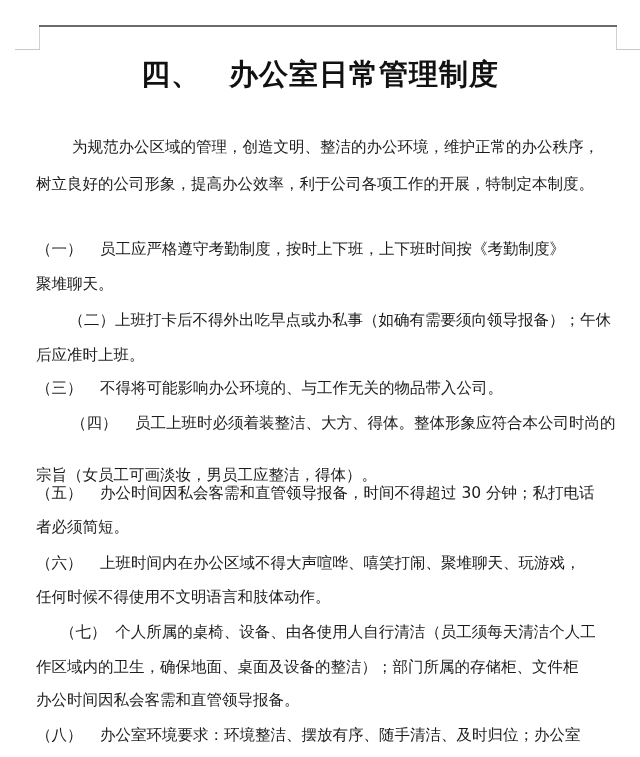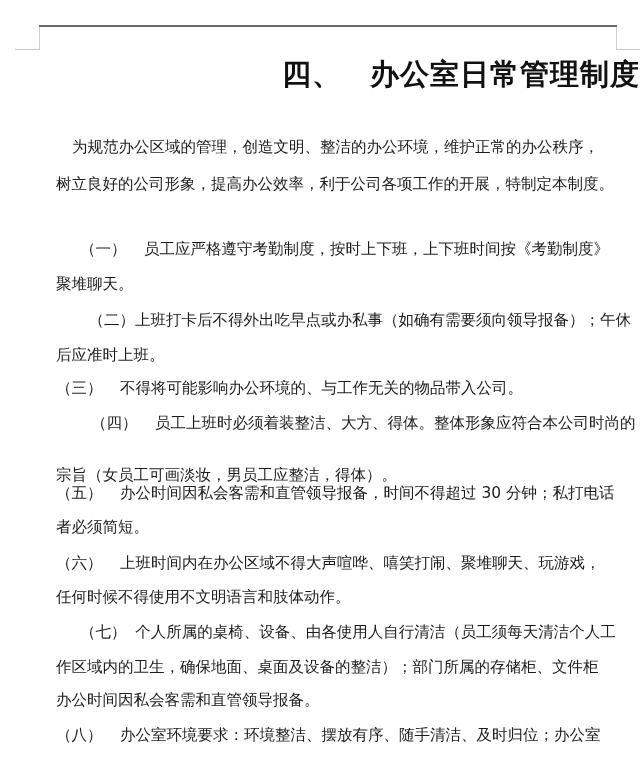--- a/index.html
+++ b/index.html
@@ -4,26 +4,26 @@
 <style>
   html, body { margin:0; padding:0; }
   body {
     width:640px; height:757px; background:#ffffff; position:relative; overflow:hidden;
     font-family:"DejaVu Sans", "Liberation Sans", sans-serif; color:#1a1a1a;
   }
   .top-rule { position:absolute; left:39px; top:25px; width:578px; height:2px; background:#6b6b6b; }
   .corner-v { position:absolute; top:27px; width:1px; height:23px; background:#d0d0d0; }
   .corner-h { position:absolute; top:49px; height:1px; width:25px; background:#c8c8c8; }
   .title {
-    position:absolute; left:0; top:55px; width:640px; text-align:right;
+    position:absolute; left:0; top:55px; width:640px; text-align:center;
     font-size:29px; font-weight:bold; letter-spacing:1px; color:#111;
   }
   .title .num { margin-right:28px; }
   .line {
-    position:absolute; left:56px; width:575px; font-size:15.5px; white-space:nowrap;
+    position:absolute; left:36px; width:575px; font-size:15.5px; white-space:nowrap;
     line-height:20px; color:#1c1c1c;
   }
   .indent { left:72px; }
   .item-no { display:inline-block; width:64px; }
 </style>
 </head>
 <body>
 
 <div class="top-rule"></div>
 <div class="corner-v" style="left:39px;"></div>
@@ -35,21 +35,21 @@
   <span class="num">四、</span><span>办公室日常管理制度</span>
 </div>
 
 <div>
   <div class="line indent" style="top:137px;">为规范办公区域的管理，创造文明、整洁的办公环境，维护正常的办公秩序，</div>
   <div class="line" style="top:174px;">树立良好的公司形象，提高办公效率，利于公司各项工作的开展，特制定本制度。</div>
 </div>
 
 <div>
   <div>
-    <div class="line" style="top:239px;margin-left:24px;"><span class="item-no">（一）</span><span>员工应严格遵守考勤制度，按时上下班，上下班时间按《考勤制度》</span></div>
+    <div class="line" style="top:239px;"><span class="item-no">（一）</span><span>员工应严格遵守考勤制度，按时上下班，上下班时间按《考勤制度》</span></div>
     <div class="line" style="top:274px;">聚堆聊天。</div>
   </div>
   <div>
     <div class="line" style="top:310px;text-align:right;"><span class="item-no">（二）</span><span>上班打卡后不得外出吃早点或办私事（如确有需要须向领导报备）；午休</span></div>
     <div class="line" style="top:345px;">后应准时上班。</div>
   </div>
   <div>
     <div class="line" style="top:378px;"><span class="item-no">（三）</span><span>不得将可能影响办公环境的、与工作无关的物品带入公司。</span></div>
   </div>
   <div>

